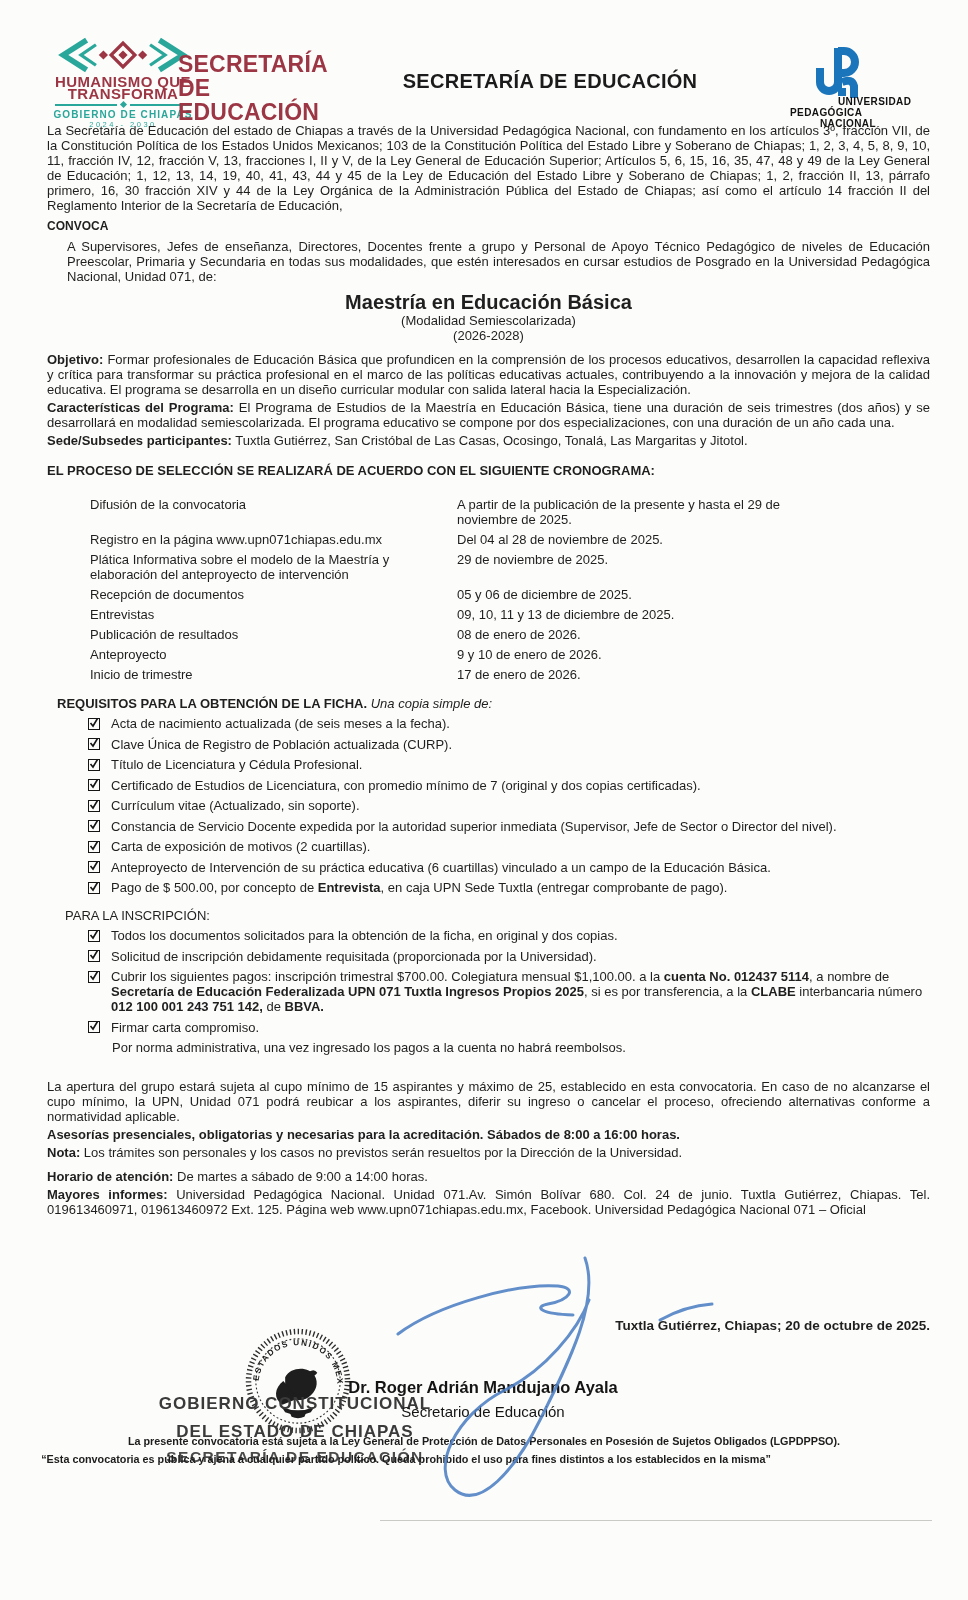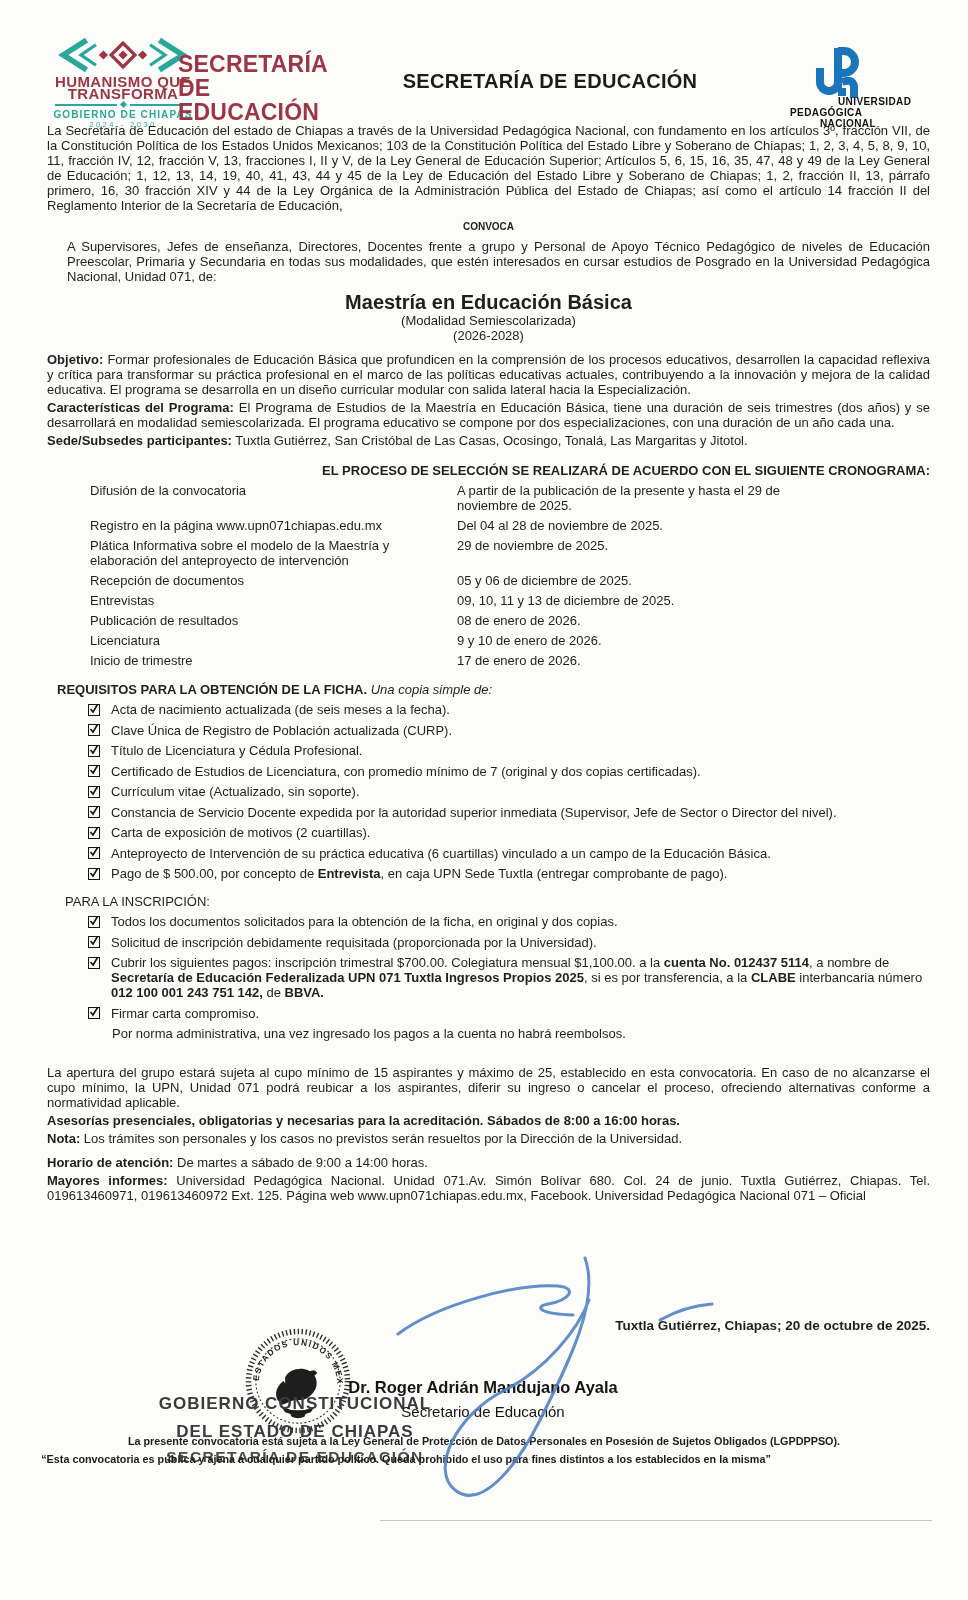--- a/index.html
+++ b/index.html
@@ -20,27 +20,27 @@
   .upn{position:absolute;left:790px;top:42px;width:140px;height:80px;}
   .upn-mono{position:absolute;left:18px;top:0;}
   .upn-t1{position:absolute;left:48px;top:52px;font-weight:bold;font-size:10px;letter-spacing:.4px;color:#111;}
   .upn-t2{position:absolute;left:0px;top:63px;font-weight:bold;font-size:10px;letter-spacing:.4px;color:#111;}
   .upn-t3{position:absolute;left:30px;top:74px;font-weight:bold;font-size:10px;letter-spacing:.4px;color:#111;}
   
   .content{position:absolute;top:123px;left:47px;width:883px;}
   p{margin:0 0 3px;text-align:justify;}
   .b{font-weight:bold;}
   .it{font-style:italic;font-weight:normal;}
-  .convoca{margin:6px 0 5px;font-weight:bold;font-size:10px;text-align:center;}
+  .convoca{margin:6px 0 5px;font-weight:bold;font-size:12px;}
   .aud{margin-bottom:9px;margin-left:20px;}
   .prog-title{font-weight:bold;font-size:20px;line-height:18px;text-align:center;margin:8px 0 2px;}
   .prog-sub{text-align:center;margin:0;}
   .sec-gap{margin-top:9px;}
   .crono{margin-top:15px;}
-  .crono-h{font-weight:bold;margin-bottom:5px;text-align:right;}
+  .crono-h{font-weight:bold;margin-bottom:19px;text-align:left;}
   .cr-row{display:flex;padding-left:43px;margin-bottom:5px;}
   .cr-label{width:355px;padding-right:12px;}
   .cr-value{width:378px;}
   .req-h{font-weight:bold;margin:14px 0 5px;padding-left:10px;text-align:left;}
   .insc-h{font-weight:normal;margin:13px 0 5px;padding-left:18px;text-align:left;}
   .chk{display:flex;padding-left:41px;margin-bottom:5.5px;}
   .box{flex:none;width:10px;height:10px;border:1.6px solid #151515;margin:1.5px 11px 0 0;}
   .box svg{display:block;margin:-2px 0 0 0;}
   .chk-text{flex:1;text-align:left;}
   .note-line{padding-left:65px;margin-bottom:2px;text-align:left;}
@@ -160,21 +160,21 @@
         </div>
       <div class="cr-row">
           <span class="cr-label">Entrevistas</span>
           <span class="cr-value">09, 10, 11 y 13 de diciembre de 2025.</span>
         </div>
       <div class="cr-row">
           <span class="cr-label">Publicación de resultados</span>
           <span class="cr-value">08 de enero de 2026.</span>
         </div>
       <div class="cr-row">
-          <span class="cr-label">Licenciatura</span>
+          <span class="cr-label">Anteproyecto</span>
           <span class="cr-value">9 y 10 de enero de 2026.</span>
         </div>
       <div class="cr-row">
           <span class="cr-label">Inicio de trimestre</span>
           <span class="cr-value">17 de enero de 2026.</span>
         </div>
     </div>
 
     <div>
       <div class="req-h"><span>REQUISITOS PARA LA OBTENCIÓN DE LA FICHA.</span><span class="it"> Una copia simple de:</span></div>

